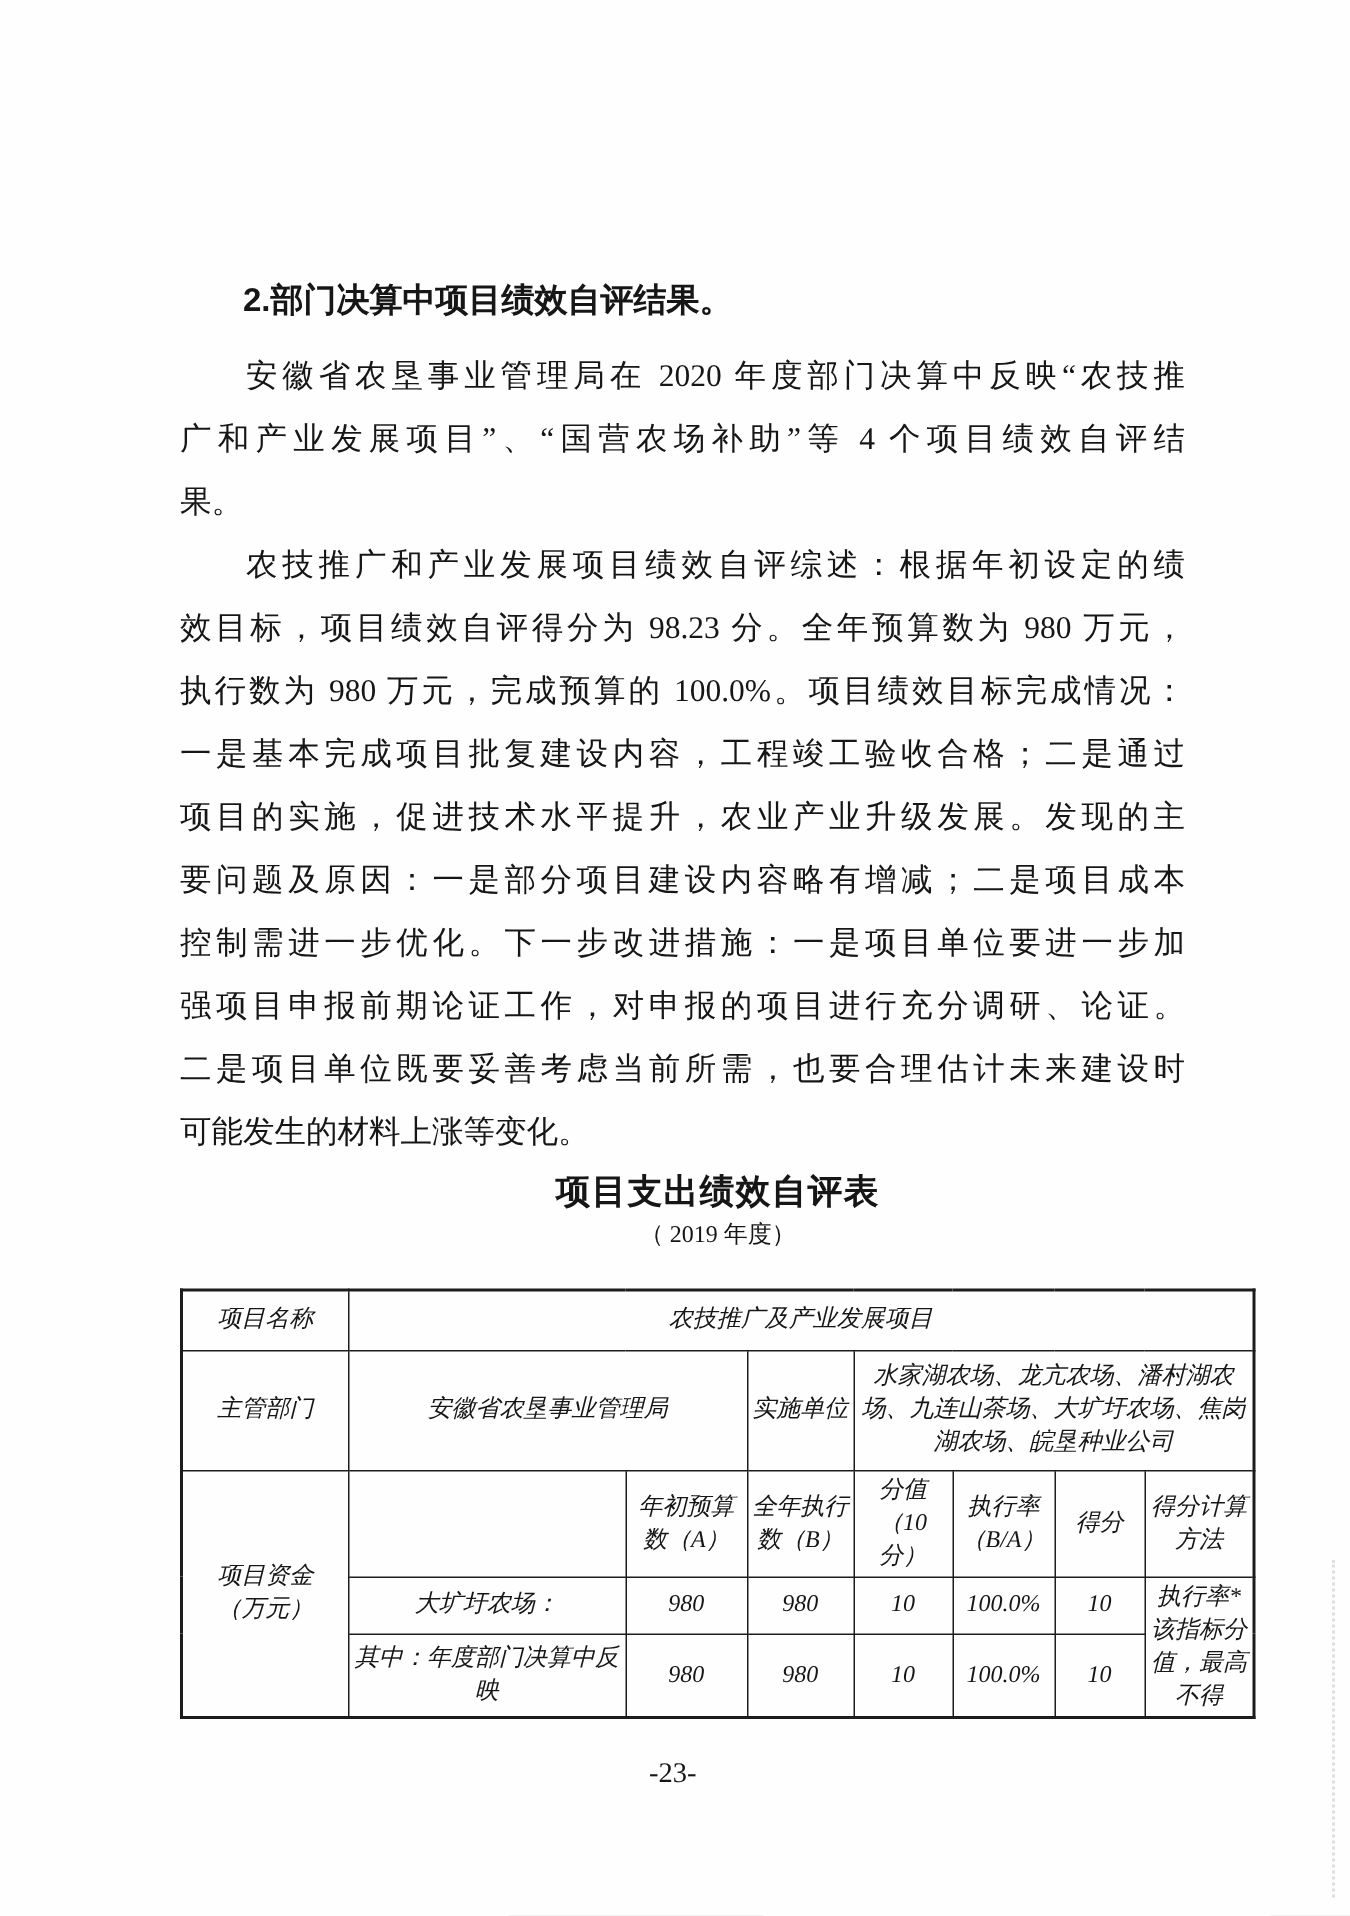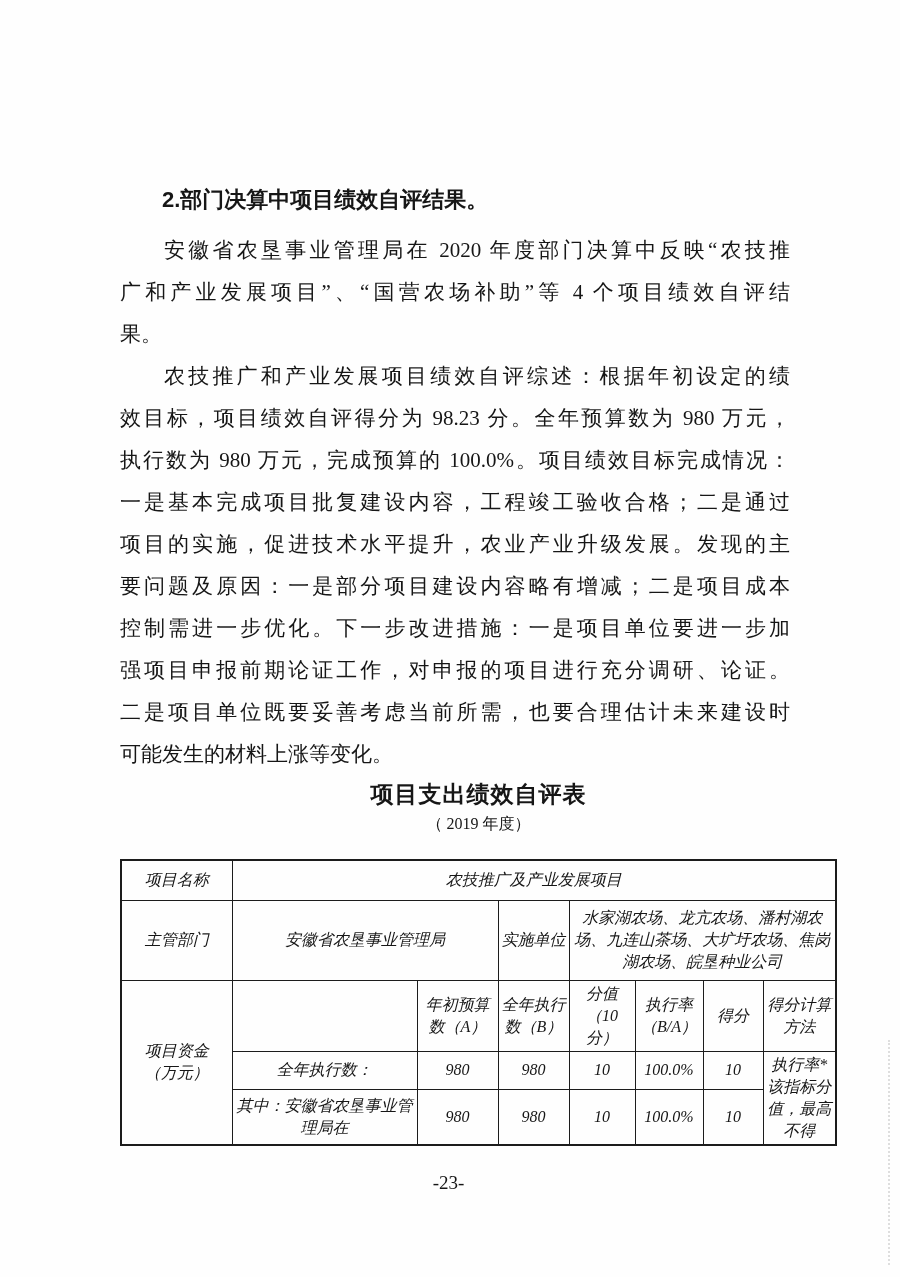--- a/index.html
+++ b/index.html
@@ -147,30 +147,30 @@
         </td>
         <td></td>
         <td>年初预算数（A）</td>
         <td>全年执行数（B）</td>
         <td>分值（10分）</td>
         <td>执行率（B/A）</td>
         <td>得分</td>
         <td>得分计算方法</td>
       </tr>
       <tr class="r4">
-        <td>全年执行数：</td>
+        <td>大圹圩农场：</td>
         <td>980</td>
         <td>980</td>
         <td>10</td>
         <td>100.0%</td>
         <td>10</td>
         <td rowspan="2">执行率*该指标分值，最高不得</td>
       </tr>
       <tr class="r5">
-        <td>其中：安徽省农垦事业管理局在</td>
+        <td>其中：年度部门决算中反映</td>
         <td>980</td>
         <td>980</td>
         <td>10</td>
         <td>100.0%</td>
         <td>10</td>
       </tr>
     </tbody>
       </table>
 
     <div class="pagenum">-23-</div>

